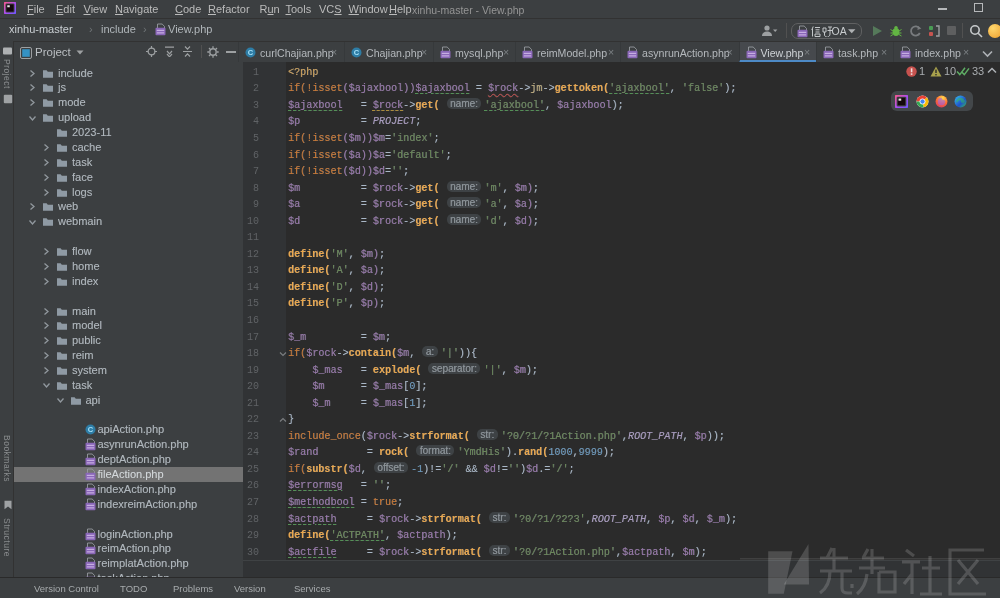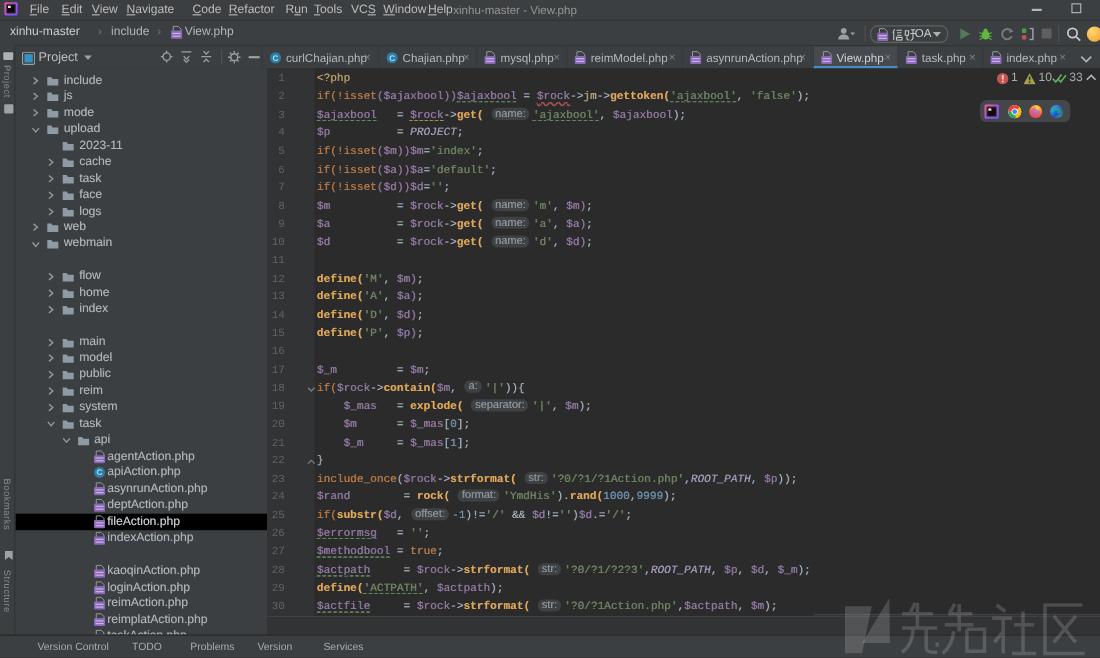--- a/index.html
+++ b/index.html
@@ -14,21 +14,21 @@
 .bc{position:absolute;top:5px;font-size:11px;color:#b0b6ba}
 .bcsep{color:#6f7577}
 
 #strip{left:0;top:41px;width:14px;height:536px;background:#3c3f41;border-right:1px solid #323232}
 .vtext{position:absolute;left:2px;font-size:8.5px;color:#898c8e;writing-mode:vertical-rl;letter-spacing:0.5px}
 
 #tree{left:14px;top:62px;width:229px;height:515px;background:#3c3f41;overflow:hidden}
 .tr{position:absolute;left:0;width:229px;height:15px}
 .tr span{position:absolute;top:1px;font-size:11px;color:#afb6bc;white-space:nowrap;text-shadow:0.3px 0 0 rgba(175,182,188,0.4)}
 .tr svg{position:absolute}
-.sel{background:#000000}
+.sel{background:#737373}
 .sel span{color:#d3d7da}
 
 .tab{position:absolute;top:0;height:21px;border-left:1px solid #36393b}
 .tab .ti{position:absolute;top:5px}
 .tab .tl{position:absolute;top:4.5px;font-size:10.6px;color:#b4b8bc;white-space:nowrap}
 .tab .tx{position:absolute;top:4px;font-size:10.5px;color:#7c8084}
 .tabsel{background:#46494d;border-bottom:3px solid #4d8ac6}
 .tabsel .tl{color:#ced2d6}
 
 #editor{left:243px;top:62px;width:757px;height:515px;background:#2b2b2b}
@@ -441,29 +441,20 @@
     </div>
 <div class="tr " style="top:330.74px">
       <svg style="left:42px;top:3.5px" width="9" height="8" viewBox="0 0 9 8">
         <path d="M1.5 2.5 L4.5 6 L7.5 2.5" fill="none" stroke="#91989e" stroke-width="1.3"></path>
       </svg>
       <svg style="left:55.5px;top:2px" width="12" height="11" viewBox="0 0 12 11">
         <path d="M1 2.2h3.6l1.2 1.6H11v6H1z" fill="#8f9aa4"></path>
       </svg>
       <span style="left:71.5px">api</span>
     </div>
-<div class="tr " style="top:345.61px">
-      <svg style="left:70.5px;top:1px" width="11" height="13" viewBox="0 0 11 13">
-        <path d="M2.5 1h4.6l2.4 2.4V6H2.5z" fill="none" stroke="#969b9f" stroke-width="0.9"></path>
-        <rect x="0.5" y="4.8" width="10" height="7.4" rx="0.9" fill="#8a67b8"></rect>
-        <rect x="1.8" y="6.8" width="7.4" height="1.15" fill="#c9b1e3"></rect>
-        <rect x="1.8" y="9.3" width="7.4" height="1.15" fill="#c9b1e3"></rect>
-      </svg>
-      <span style="left:83.5px">agentAction.php</span>
-    </div>
 <div class="tr " style="top:360.48px">
       <svg style="left:70.5px;top:2px" width="11" height="11" viewBox="0 0 11 11">
         <circle cx="5.5" cy="5.5" r="5" fill="#2e7da6"></circle>
         <text x="5.5" y="8.2" font-size="7.5" font-weight="bold" fill="#a5e0f7" text-anchor="middle" font-family="Liberation Sans">C</text>
       </svg>
       <span style="left:83.5px">apiAction.php</span>
     </div>
 <div class="tr " style="top:375.35px">
       <svg style="left:70.5px;top:1px" width="11" height="13" viewBox="0 0 11 13">
         <path d="M2.5 1h4.6l2.4 2.4V6H2.5z" fill="none" stroke="#969b9f" stroke-width="0.9"></path>
@@ -493,28 +484,28 @@
     </div>
 <div class="tr " style="top:419.96px">
       <svg style="left:70.5px;top:1px" width="11" height="13" viewBox="0 0 11 13">
         <path d="M2.5 1h4.6l2.4 2.4V6H2.5z" fill="none" stroke="#969b9f" stroke-width="0.9"></path>
         <rect x="0.5" y="4.8" width="10" height="7.4" rx="0.9" fill="#8a67b8"></rect>
         <rect x="1.8" y="6.8" width="7.4" height="1.15" fill="#c9b1e3"></rect>
         <rect x="1.8" y="9.3" width="7.4" height="1.15" fill="#c9b1e3"></rect>
       </svg>
       <span style="left:83.5px">indexAction.php</span>
     </div>
-<div class="tr " style="top:449.7px">
-      <svg style="left:70.5px;top:1px" width="11" height="13" viewBox="0 0 11 13">
-        <path d="M2.5 1h4.6l2.4 2.4V6H2.5z" fill="none" stroke="#969b9f" stroke-width="0.9"></path>
-        <rect x="0.5" y="4.8" width="10" height="7.4" rx="0.9" fill="#8a67b8"></rect>
-        <rect x="1.8" y="6.8" width="7.4" height="1.15" fill="#c9b1e3"></rect>
-        <rect x="1.8" y="9.3" width="7.4" height="1.15" fill="#c9b1e3"></rect>
-      </svg>
-      <span style="left:83.5px">kaoqinAction.php</span>
+<div class="tr " style="top:434.83px">
+      <svg style="left:70.5px;top:1px" width="11" height="13" viewBox="0 0 11 13">
+        <path d="M2.5 1h4.6l2.4 2.4V6H2.5z" fill="none" stroke="#969b9f" stroke-width="0.9"></path>
+        <rect x="0.5" y="4.8" width="10" height="7.4" rx="0.9" fill="#8a67b8"></rect>
+        <rect x="1.8" y="6.8" width="7.4" height="1.15" fill="#c9b1e3"></rect>
+        <rect x="1.8" y="9.3" width="7.4" height="1.15" fill="#c9b1e3"></rect>
+      </svg>
+      <span style="left:83.5px">indexreimAction.php</span>
     </div>
 <div class="tr " style="top:464.57px">
       <svg style="left:70.5px;top:1px" width="11" height="13" viewBox="0 0 11 13">
         <path d="M2.5 1h4.6l2.4 2.4V6H2.5z" fill="none" stroke="#969b9f" stroke-width="0.9"></path>
         <rect x="0.5" y="4.8" width="10" height="7.4" rx="0.9" fill="#8a67b8"></rect>
         <rect x="1.8" y="6.8" width="7.4" height="1.15" fill="#c9b1e3"></rect>
         <rect x="1.8" y="9.3" width="7.4" height="1.15" fill="#c9b1e3"></rect>
       </svg>
       <span style="left:83.5px">loginAction.php</span>
     </div>

